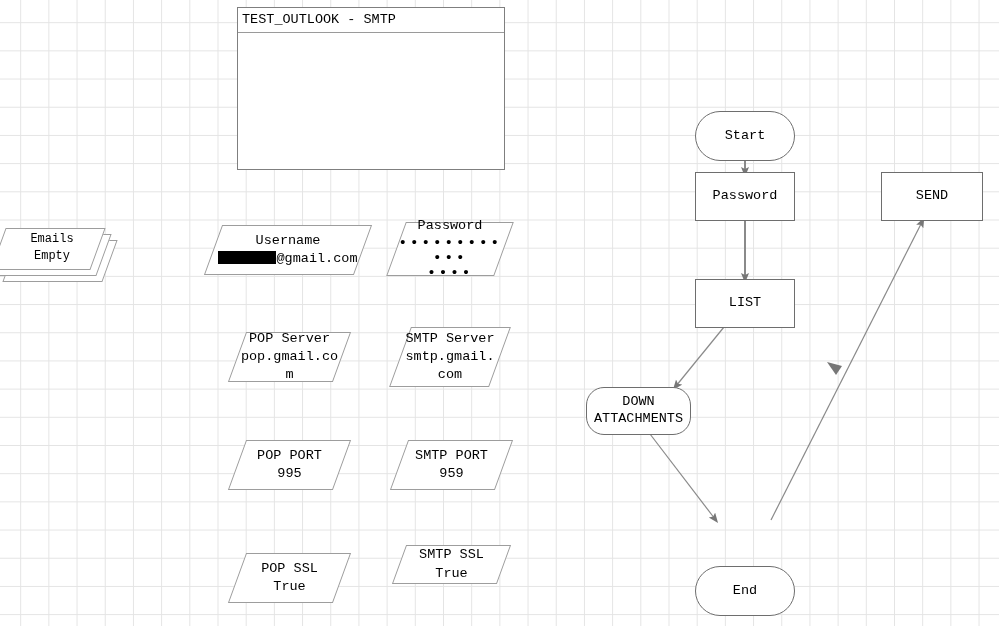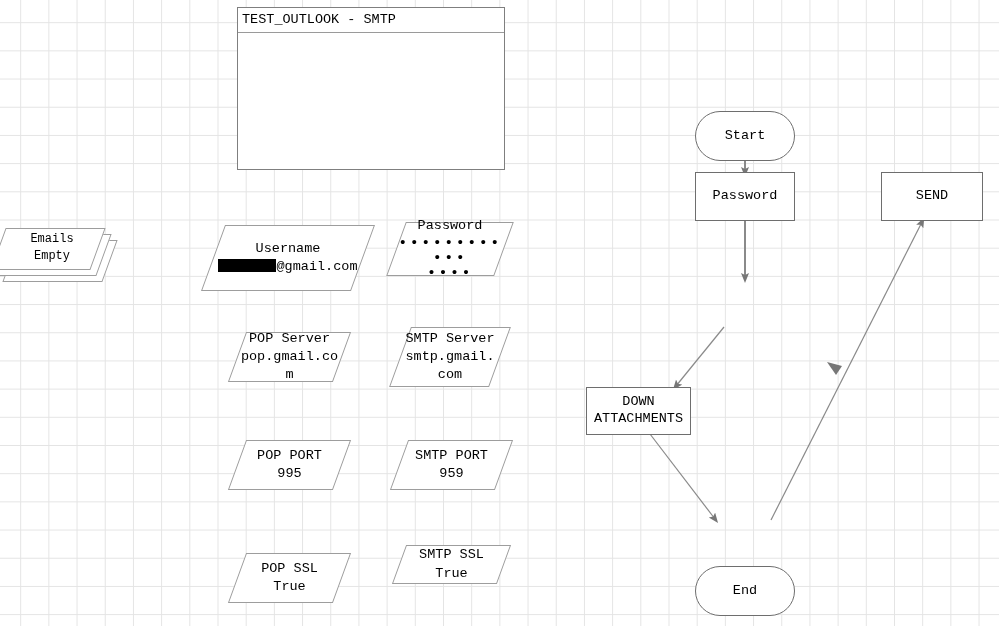--- a/index.html
+++ b/index.html
@@ -187,21 +187,21 @@
   <div class="stack" style="left:-2px; top:228px; width:116px; height:58px;">
     <div class="layer l3"></div>
     <div class="layer l2"></div>
     <div class="layer l1"></div>
     <div class="stack-label">
       <div>Emails</div>
       <div>Empty</div>
     </div>
   </div>
 
-  <div class="para" style="left:213px; top:225px; width:150px; height:66px;text-align:center;">
+  <div class="para" style="left:213px; top:225px; width:150px; height:50px;text-align:center;">
     <div class="skew-bg"></div>
     <div class="para-label">
       <div>Username</div>
       <div>
         <span class="redacted"></span><span>@gmail.com</span>
       </div>
     </div>
   </div>
 
   <div class="para" style="left:396px; top:222px; width:108px; height:54px;">
@@ -262,22 +262,25 @@
   </div>
 
   <div class="node stadium" style="left:695px; top:65px; width:100px; height:50px;">
     <span>Start</span>
   </div>
 
   <div class="node" style="left:695px; top:172px; width:100px; height:49px;">
     <span>Password</span>
   </div>
 
-
-  <div class="node" style="left:586px; top:387px; width:105px; height:48px; flex-direction:column;">
+  <div class="node" style="left:695px; top:279px; width:100px; height:49px;">
+    <span>LIST</span>
+  </div>
+
+  <div class="node" style="left:586px; top:387px; width:105px; height:48px; flex-direction:column;border-radius:18px;">
     <span>DOWN</span>
     <span>ATTACHMENTS</span>
   </div>
 
   <div class="node stadium" style="left:695px; top:520px; width:100px; height:50px;">
     <span>End</span>
   </div>
 
   <div class="node" style="left:881px; top:172px; width:102px; height:49px;">
     <span>SEND</span>

